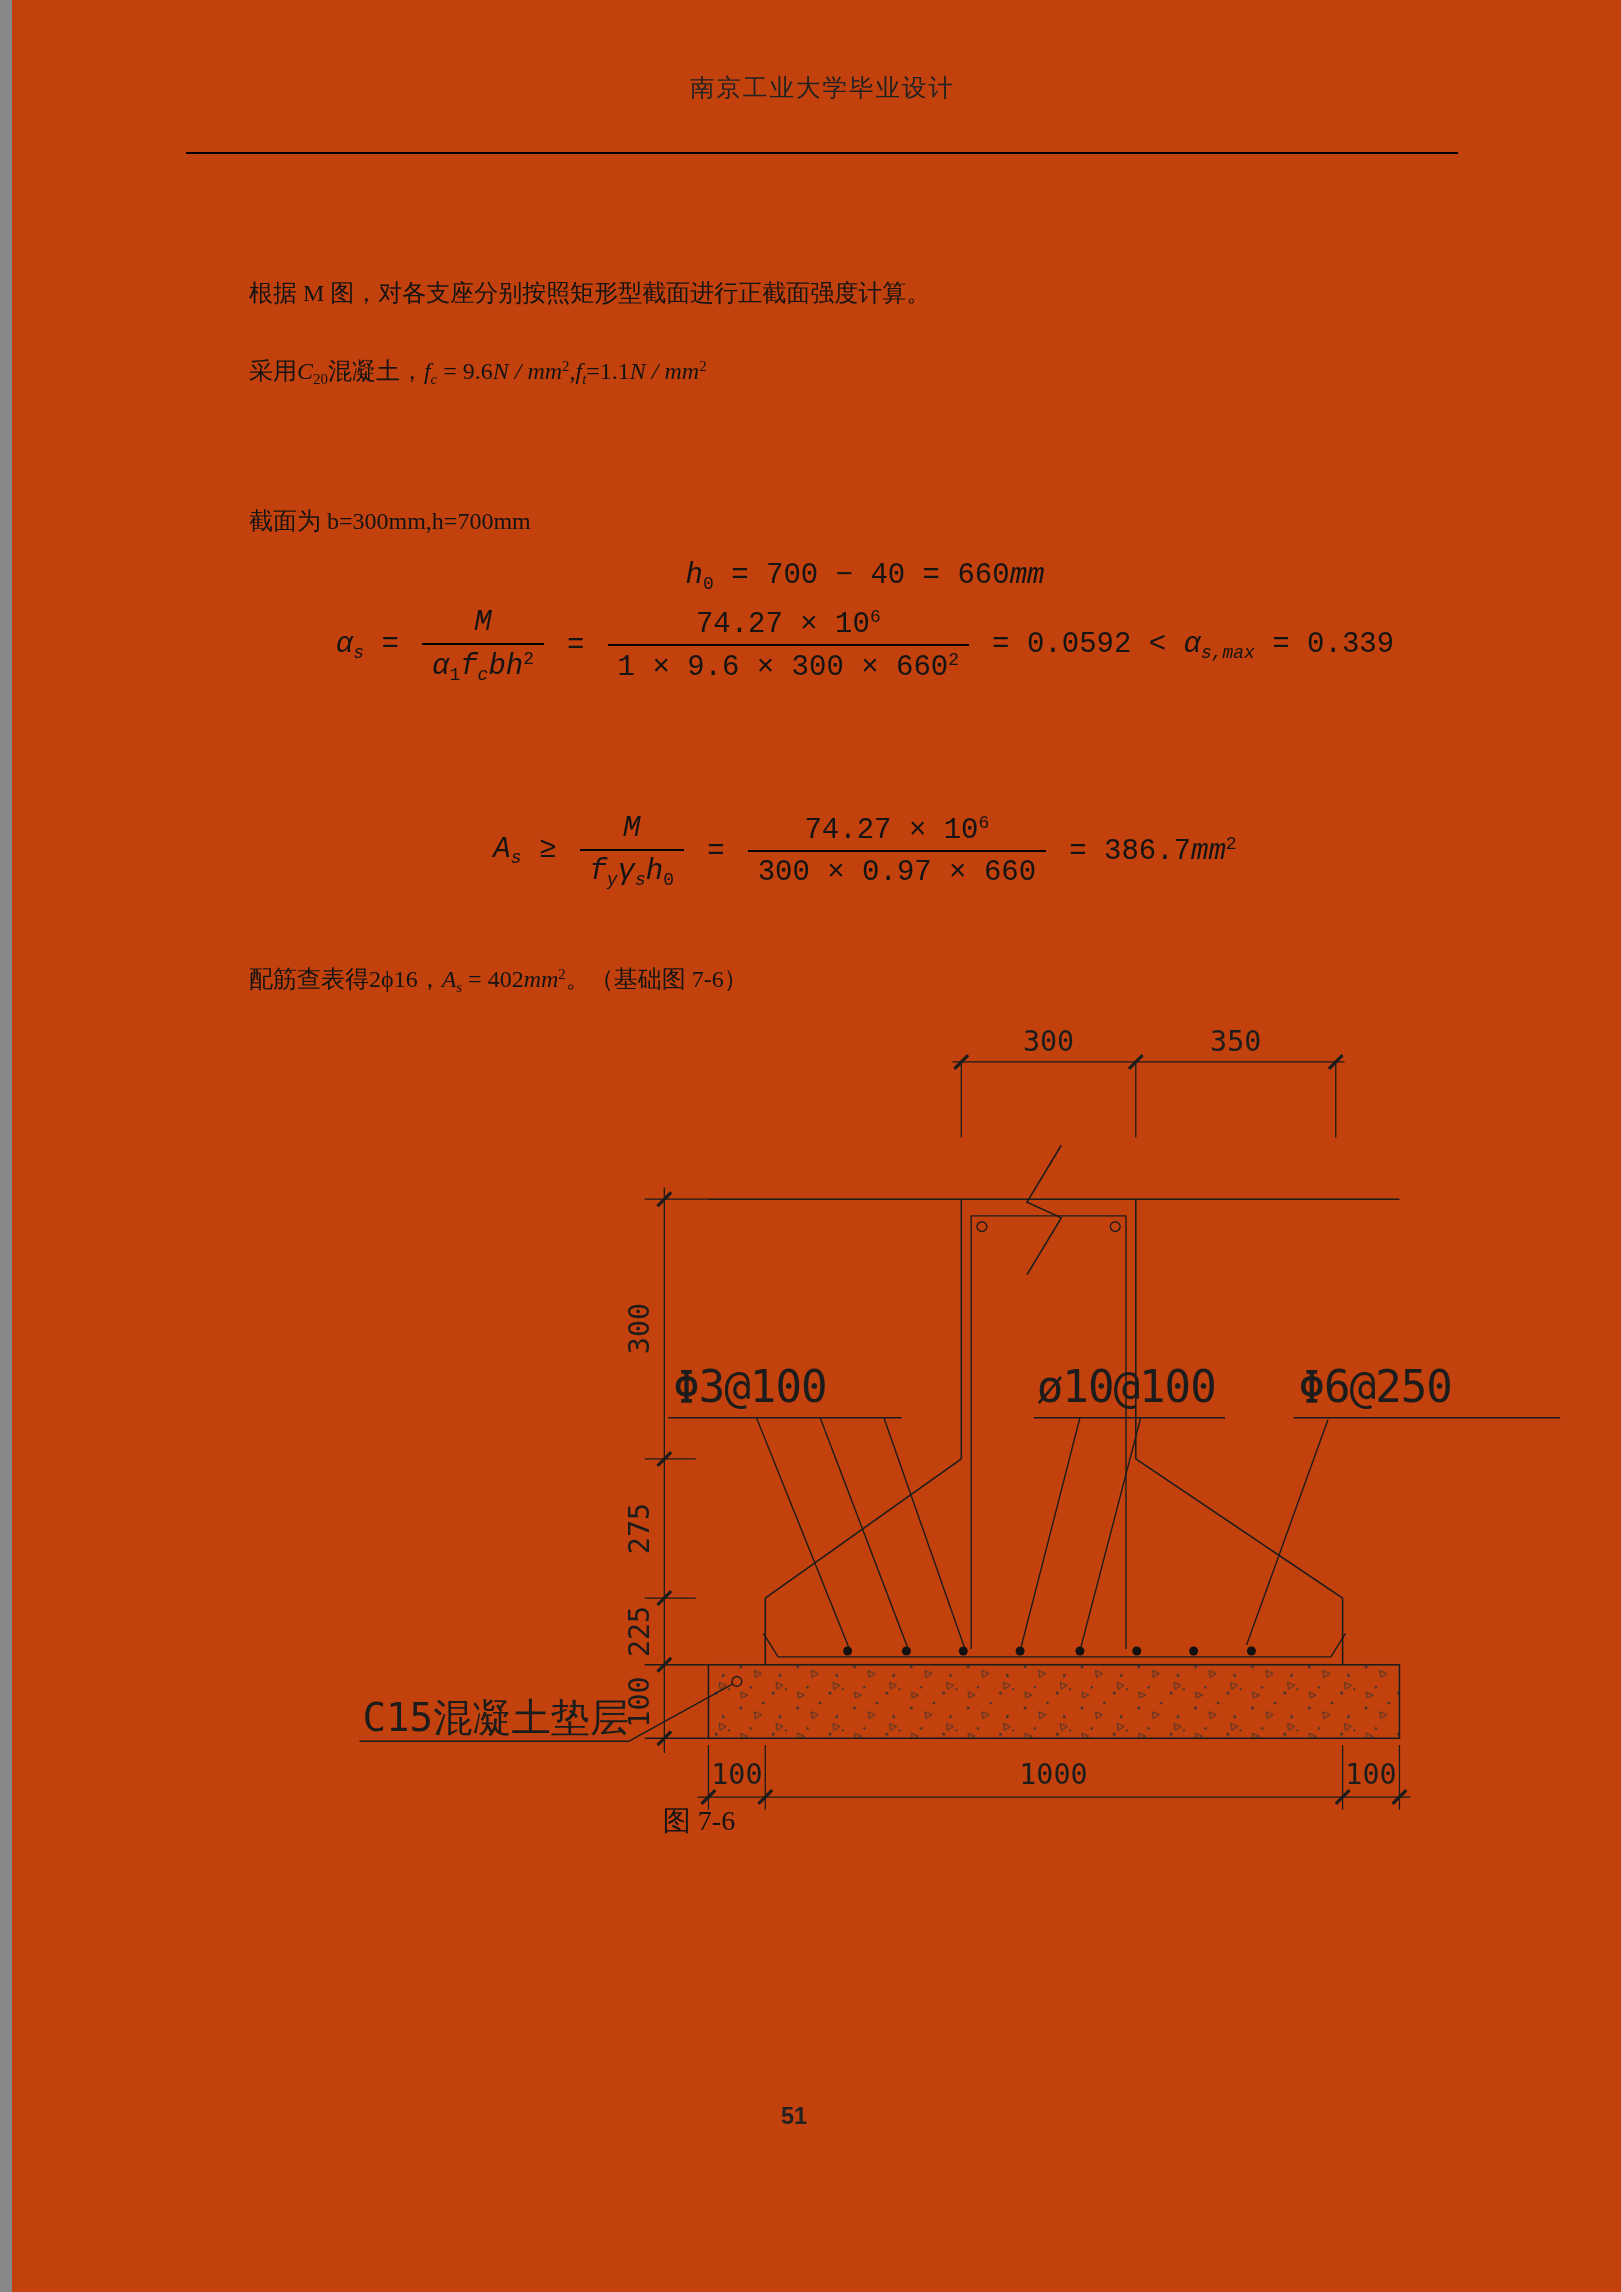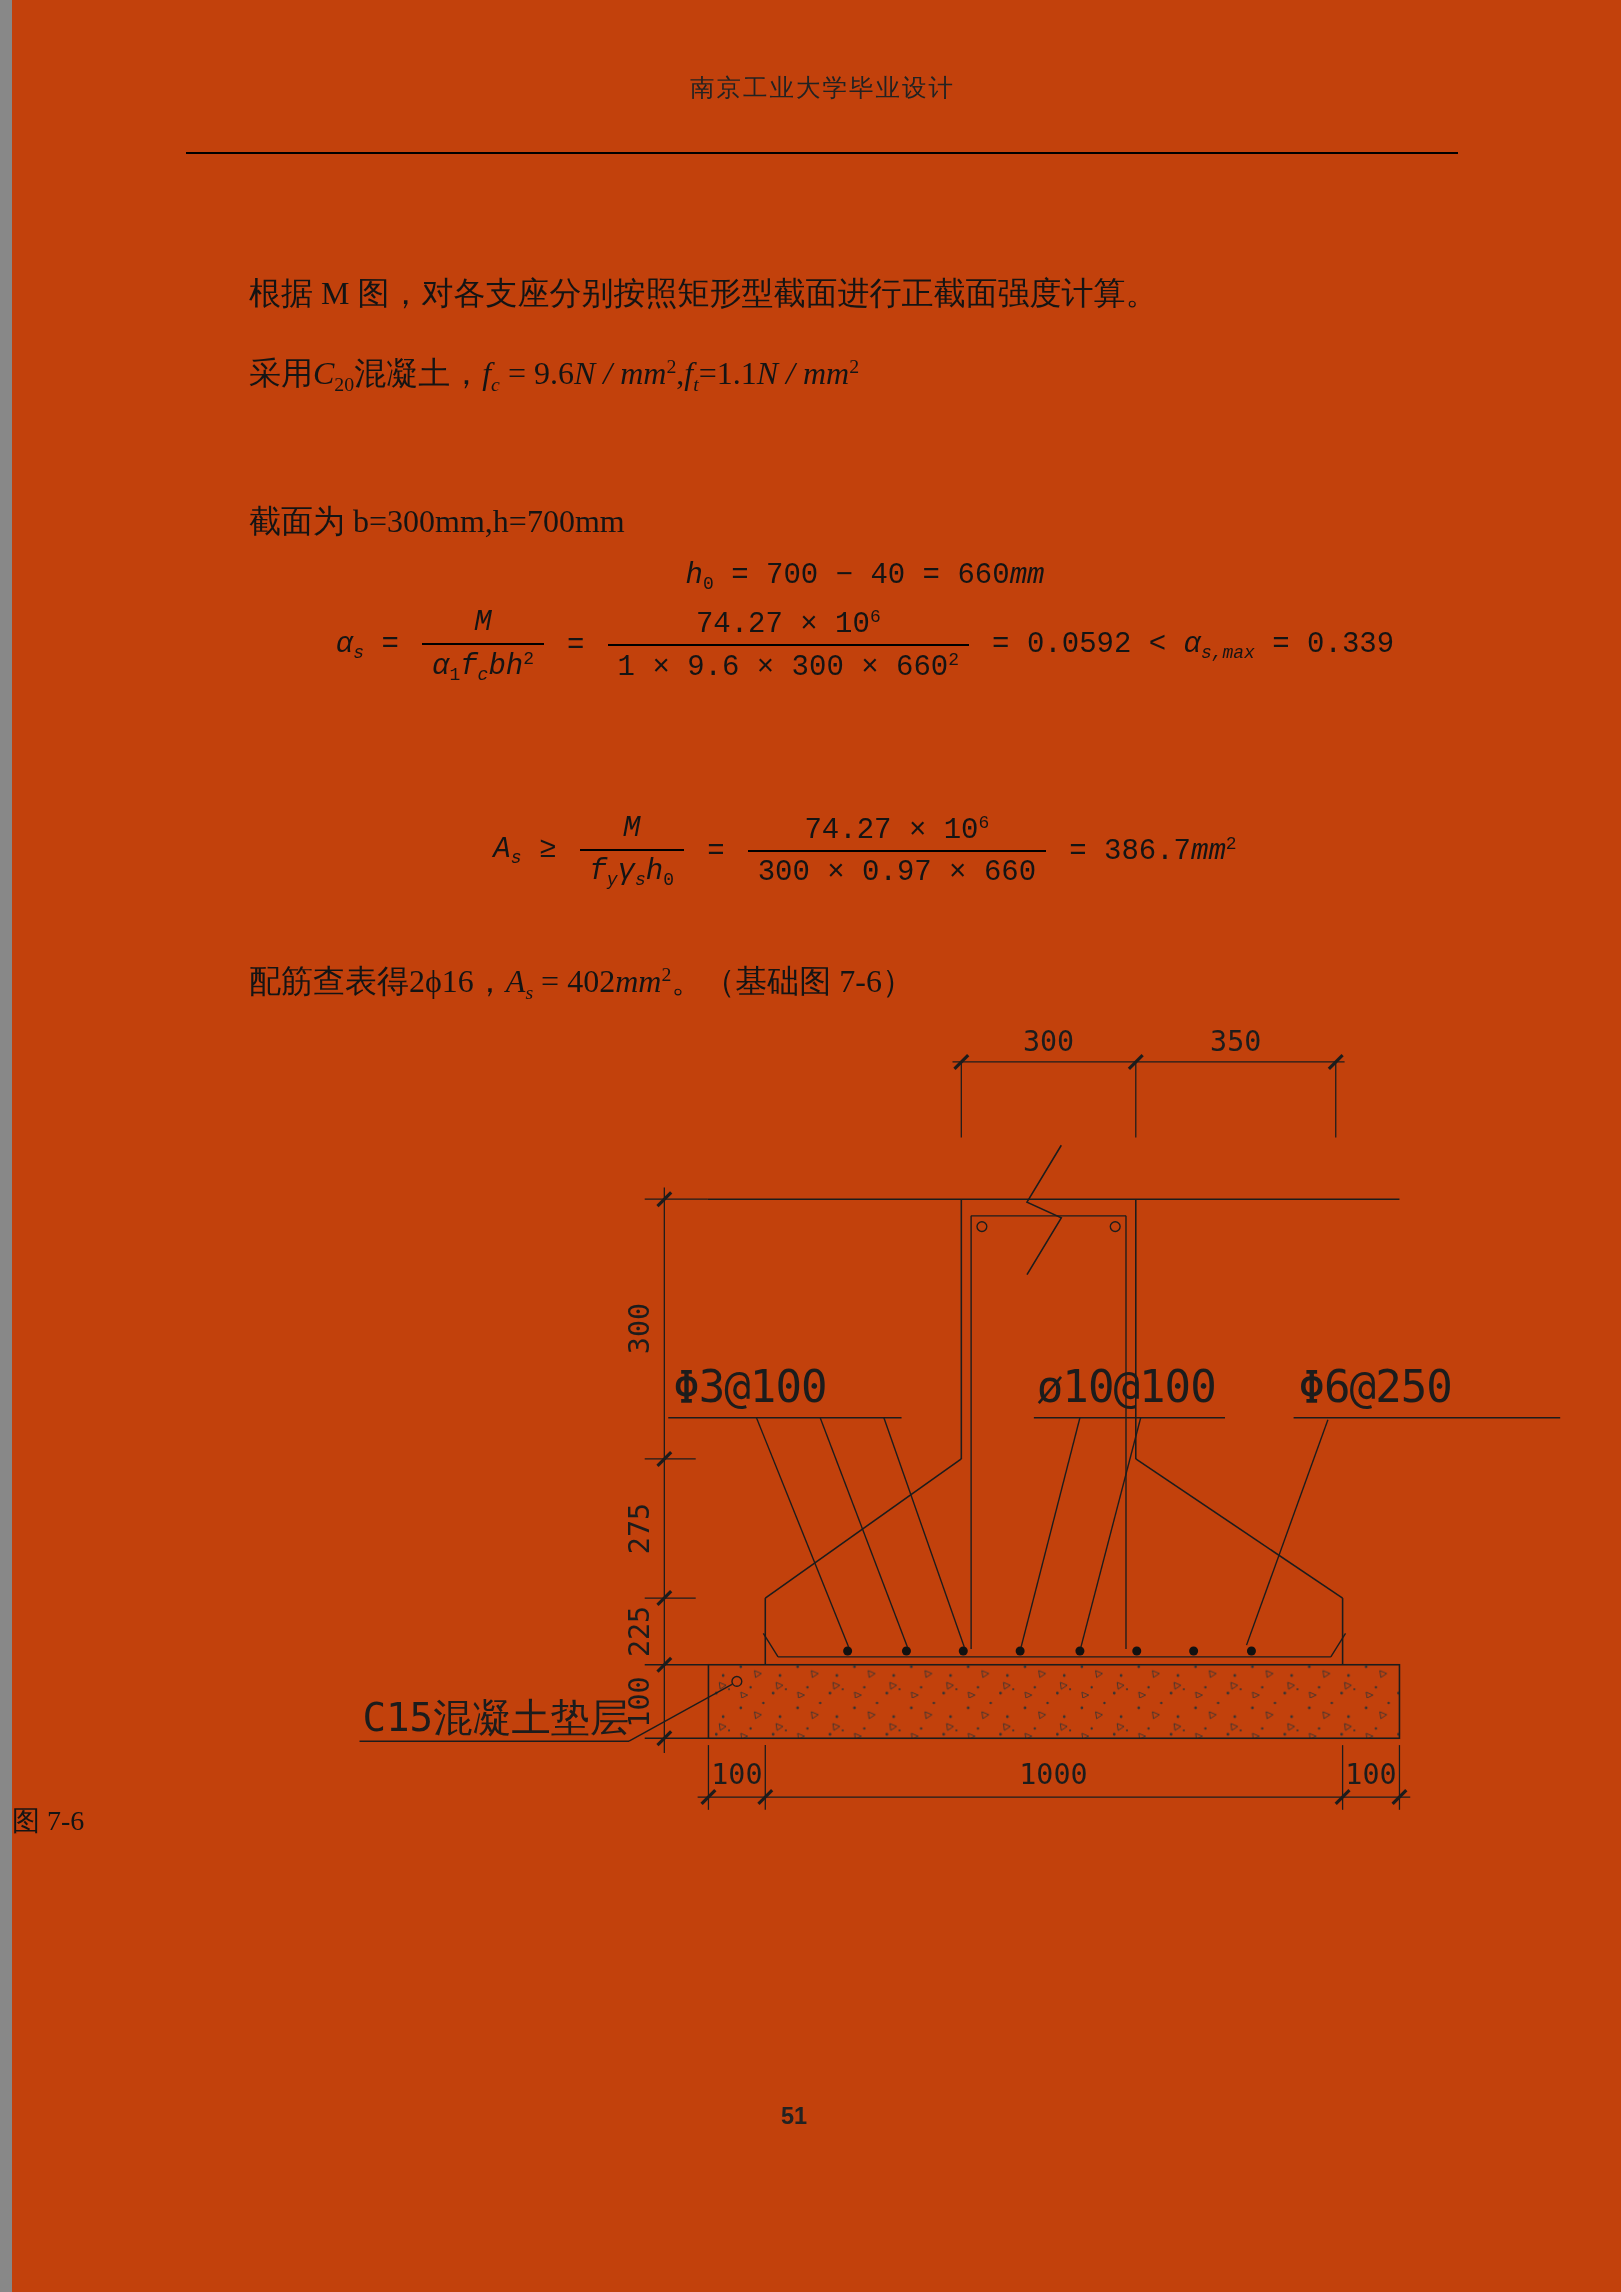--- a/index.html
+++ b/index.html
@@ -17,21 +17,21 @@
     position:absolute;top:71px;left:0;width:1621px;
     text-align:center;font-size:24.5px;letter-spacing:2px;color:#222;
   }
   .hdr-rule{
     position:absolute;top:152px;left:174px;width:1272px;height:0;
     border-top:2.5px solid #000;
   }
   
   .para{
     position:absolute;left:196px;width:1245px;
-    font-size:32px;line-height:43px;color:#141414;
+    font-size:24px;line-height:43px;color:#141414;
     text-indent:41px;white-space:nowrap;
   }
   .eqline{
     position:absolute;left:196px;width:1255px;
     text-align:center;font-size:29px;color:#141414;
     padding-left:59px;box-sizing:border-box;white-space:nowrap;font-family:Liberation Mono, monospace;
   }
   .eqflex{display:inline-flex;align-items:center;}
   .seg{white-space:pre;}
   .seg.it{font-style:italic;}
@@ -43,21 +43,21 @@
   .seg.radi{border-top:2.2px solid #000;padding:1px 2.9px 0 2.9px;}
   .frac{display:inline-block;text-align:center;vertical-align:middle;margin:0 5.9px;}
   .frac .num{display:block;padding:0 9.8px 3.9px 9.8px;}
   .frac .den{display:block;border-top:2.4px solid #000;padding:3.9px 9.8px 0 9.8px;text-align:center;}
   
   .fig-svg{position:absolute;left:323px;top:998px;}
   .cad-dim{font-family:"DejaVu Sans Mono","Liberation Sans",monospace;font-size:29px;fill:#1c1c1c;}
   .cad-label{font-family:"DejaVu Sans Mono","Liberation Sans",monospace;font-size:45px;fill:#1c1c1c;letter-spacing:-1px;}
   .cad-cjk{font-family:"DejaVu Sans Mono","Liberation Sans",sans-serif;font-size:40px;fill:#1c1c1c;}
   .caption{
-    position:absolute;top:1802px;left:0;width:1374px;
+    position:absolute;top:1802px;left:0;width:1374px;text-align:center;
     font-size:28px;color:#141414;
   }
   .pageno{
     position:absolute;top:2103px;left:0;width:1564px;text-align:center;
     font-family:"Liberation Sans","DejaVu Sans",sans-serif;
     font-size:23.5px;font-weight:bold;color:#222;
   }
 </style>
 </head>
 <body>

